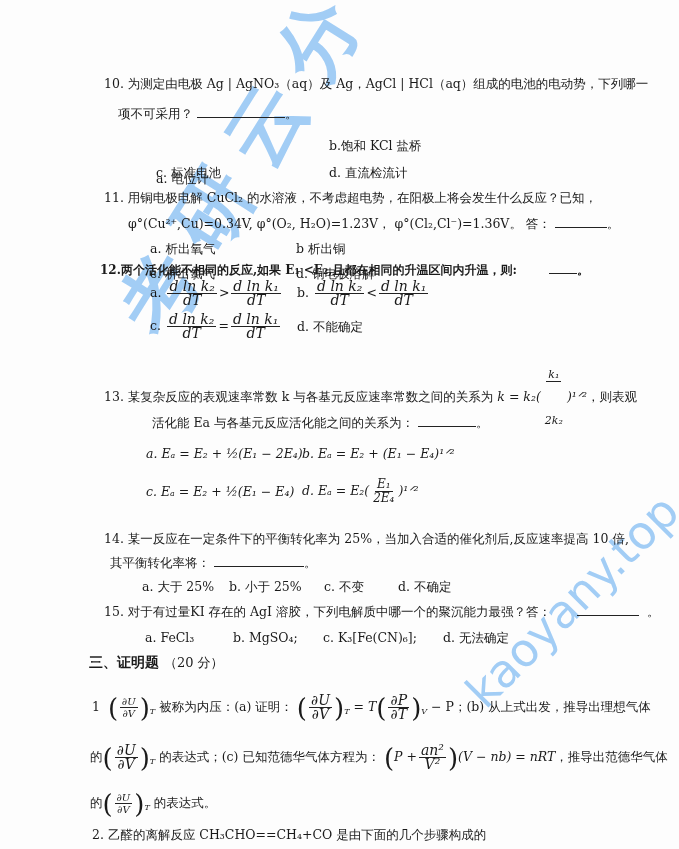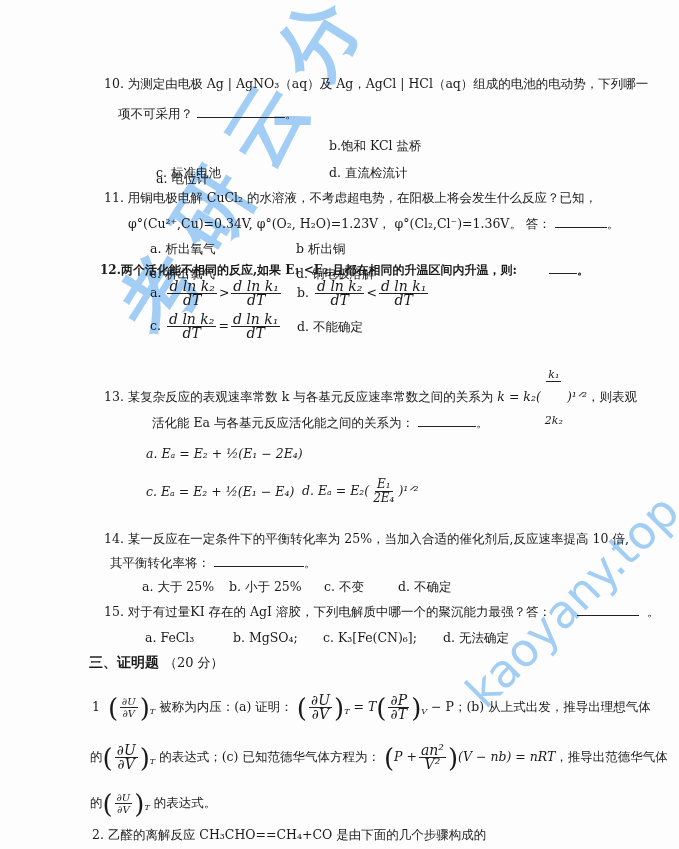--- a/index.html
+++ b/index.html
@@ -89,20 +89,21 @@
     <span class="it">k = k₂(</span><span class="frac" style="font-size:11px;gap:32px;">
         <span class="num">k₁</span>
         <span class="den">2k₂</span>
       </span><span class="it">)¹ᐟ²</span><span>，则表观</span>
   </div>
   <div class="line" style="left:116px; top:415px;margin-left:36px;">
     <span>活化能 Ea 与各基元反应活化能之间的关系为：</span>
     <span class="blank" style="width:58px;"></span><span>。</span>
   </div>
   <div class="opt it" style="left:146px; top:446px;">a.  Eₐ = E₂ + ½(E₁ − 2E₄)</div>
+  <div class="opt it" style="left:302px; top:446px;">b.  Eₐ = E₂ + (E₁ − E₄)¹ᐟ²</div>
   <div class="opt it" style="left:146px; top:484px;font-style:italic;">c.  Eₐ = E₂ + ½(E₁ − E₄)</div>
   <div class="opt it" style="left:302px; top:478px;">
     <span>d.  Eₐ = E₂(</span><span class="frac" style="font-size:12px;">
         <span class="num">E₁</span>
         <span class="den">2E₄</span>
       </span><span>)¹ᐟ²</span>
   </div>
 
   <div class="line" style="left:104px; top:531px;">14.  某一反应在一定条件下的平衡转化率为 25%，当加入合适的催化剂后,反应速率提高 10 倍,</div>
   <div class="line" style="left:110px; top:555px;">

